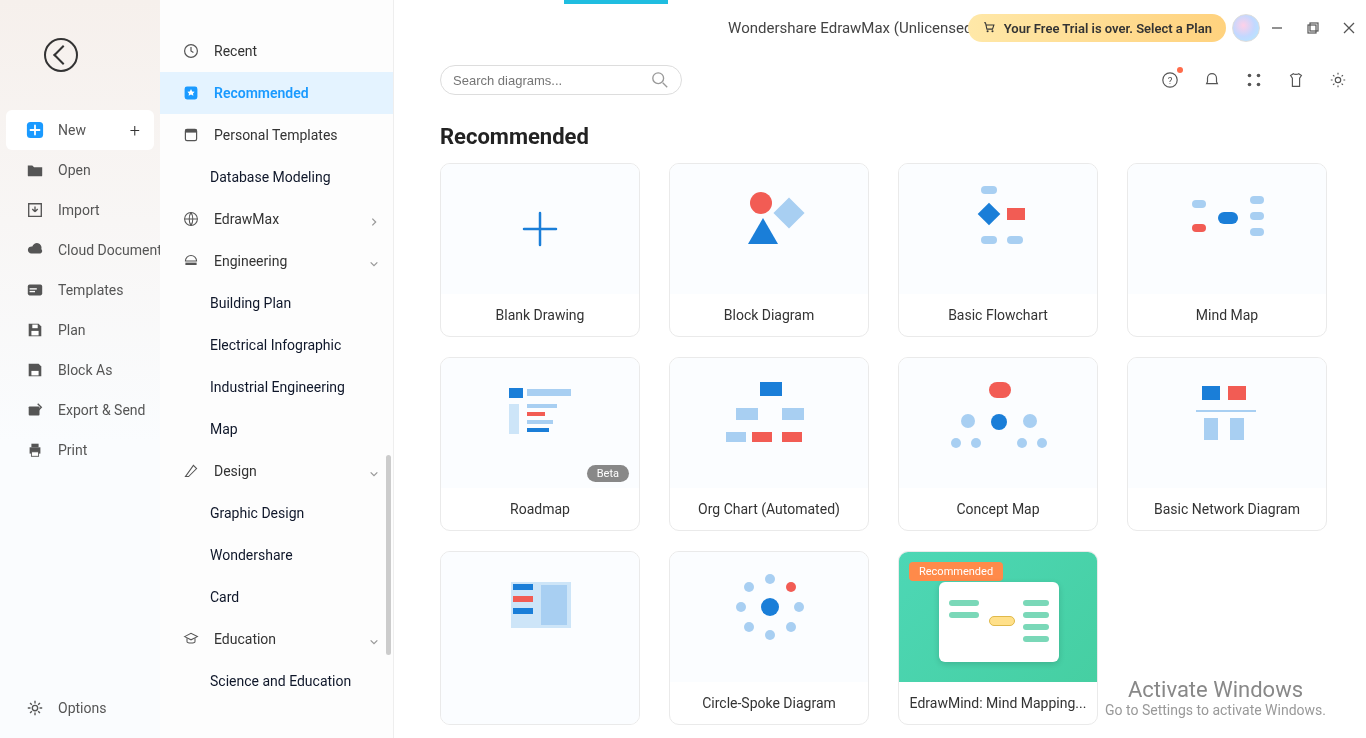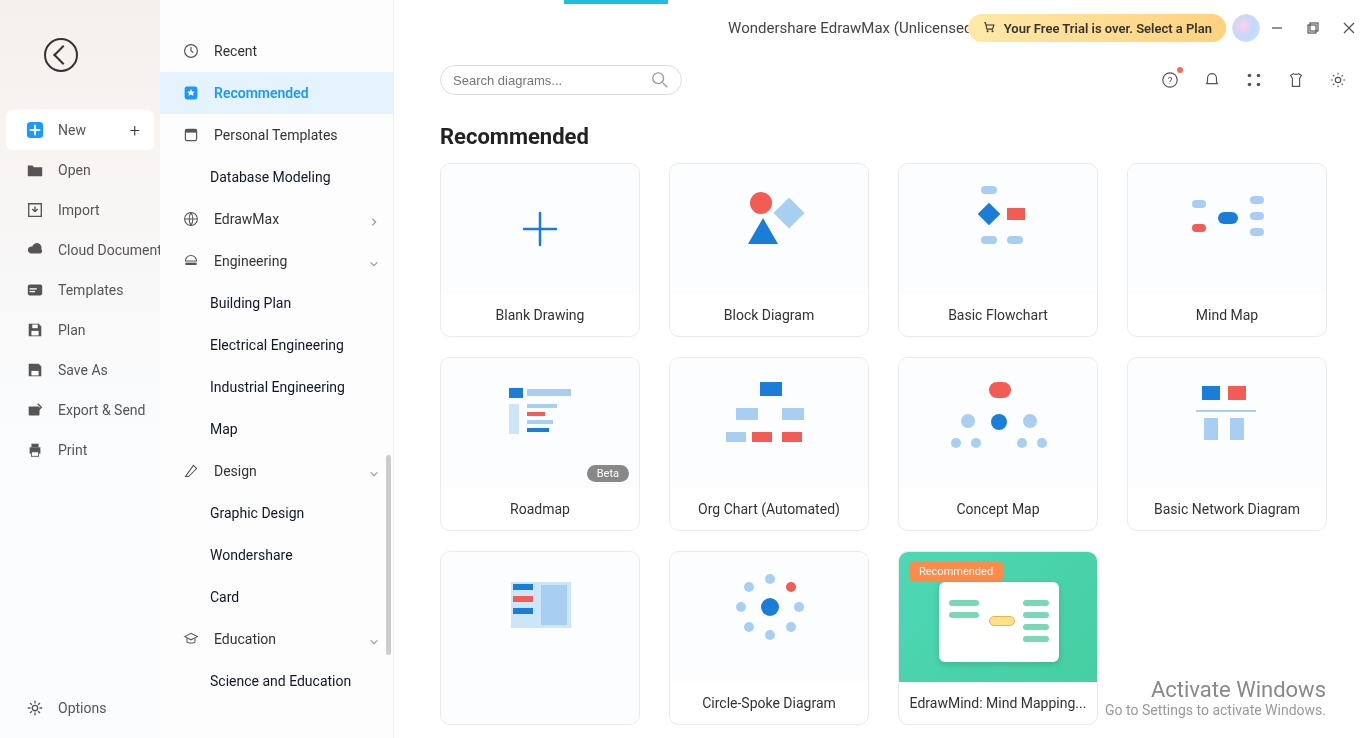--- a/index.html
+++ b/index.html
@@ -51,21 +51,21 @@
   
   .cards { margin-left:46px; display:grid; grid-template-columns: repeat(4, 200px); gap: 20px 29px; }
   .card { width:200px; height:174px; border:1px solid #eaeaea; border-radius:10px; background:#fff; display:flex; flex-direction:column; cursor:pointer; overflow:hidden; position:relative;}
   .card-canvas { flex:1; background:#fbfdff; display:flex; align-items:center; justify-content:center; position:relative;}
   .card-canvas.blue { background:linear-gradient(135deg,#4dd7b5,#46cfa2);}
   .card-label { height:42px; display:flex; align-items:center; justify-content:center; font-size:14px; color:#333; white-space:nowrap;}
   .card .badge { position:absolute; right:10px; bottom:48px; background:#888; color:#fff; font-size:11px; padding:2px 10px; border-radius:10px;}
   .card .badge-rec { position:absolute; left:10px; top:10px; background:#ff8a4a; color:#fff; font-size:11px; padding:3px 10px; border-radius:4px;}
 
   
-  .watermark { position:absolute; right:40px; bottom:20px; text-align:right; color:#999; font-size:14px;}
+  .watermark { position:absolute; right:40px; bottom:20px; text-align:center; color:#999; font-size:14px;}
   .watermark .big { font-size:22px; color:#888; font-weight:400;}
 
   
   .sq{position:absolute;}
   .cir{position:absolute;border-radius:50%;}
 
 </style>
 </head>
 <body>
 
@@ -130,21 +130,21 @@
         </span>
       <span class="nav-label">Plan</span>
     </div>
     <div class="nav-item">
       <span class="nav-icon">
           <svg viewBox="0 0 20 20" width="18" height="18">
             <path d="M3 3h11l3 3v11H3z" fill="#555"></path>
             <rect x="6" y="11" width="8" height="5" fill="#fff"></rect>
           </svg>
         </span>
-      <span class="nav-label">Save As</span>
+      <span class="nav-label">Block As</span>
     </div>
     <div class="nav-item">
       <span class="nav-icon">
           <svg viewBox="0 0 20 20" width="18" height="18">
             <rect x="3" y="6" width="12" height="10" rx="1" fill="#555"></rect>
             <path d="M13 3l4 4-4 4" fill="none" stroke="#555" stroke-width="1.5"></path>
           </svg>
         </span>
       <span class="nav-label">Export &amp; Send</span>
     </div>
@@ -228,21 +228,21 @@
       </span>
     <span class="cat-label">Engineering</span>
     <span class="cat-chev"><svg viewBox="0 0 12 12" width="10" height="10">
           <path d="M2 4l4 4 4-4" fill="none" stroke="#999" stroke-width="1.5"></path>
         </svg></span>
   </div>
   <div class="cat-sub">
       <span>Building Plan</span>
     </div>
   <div class="cat-sub">
-      <span>Electrical Engineering</span>
+      <span>Electrical Infographic</span>
     </div>
   <div class="cat-sub">
       <span>Industrial Engineering</span>
     </div>
   <div class="cat-sub">
       <span>Map</span>
     </div>
   <div class="cat-item">
     <span class="cat-icon">
         <svg viewBox="0 0 20 20" width="16" height="16">

